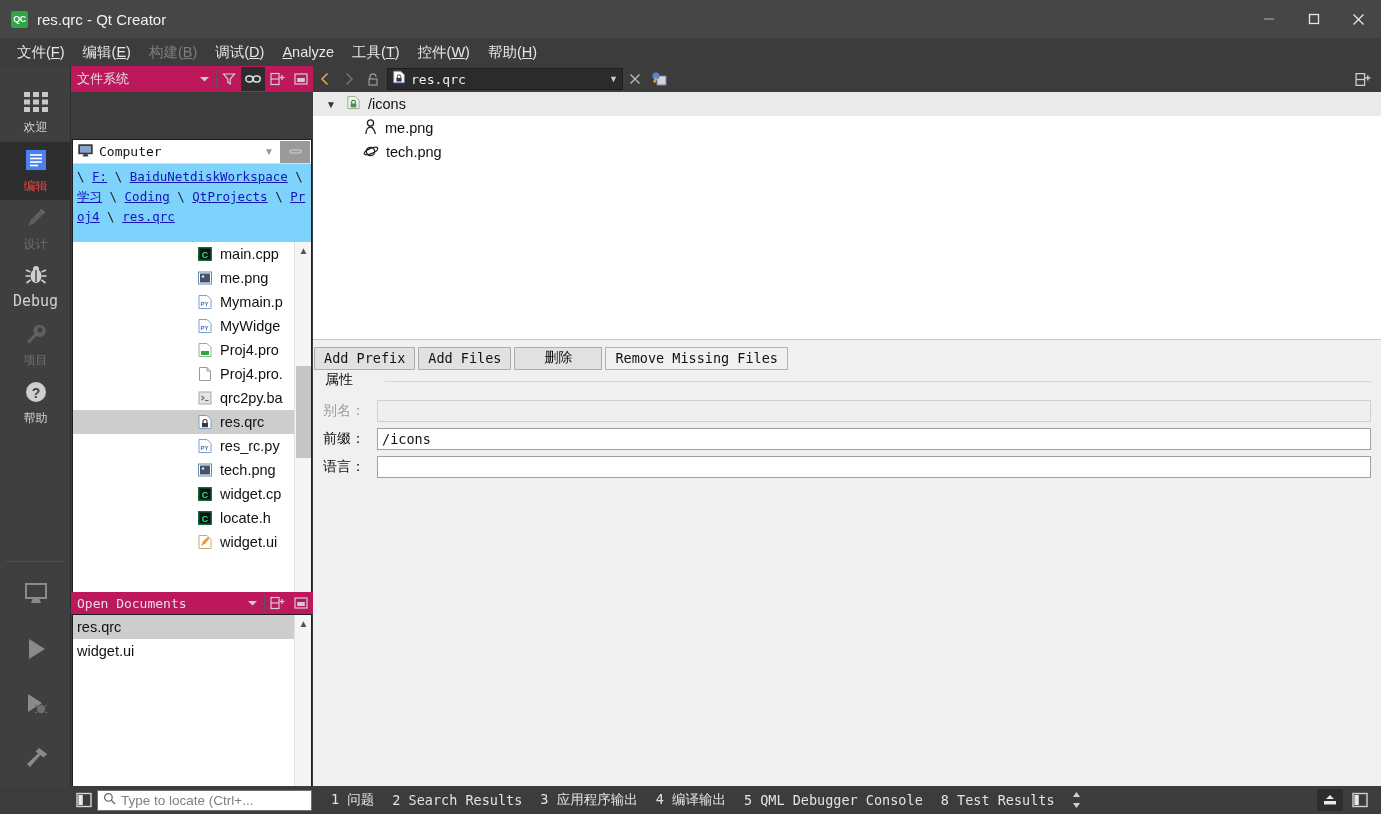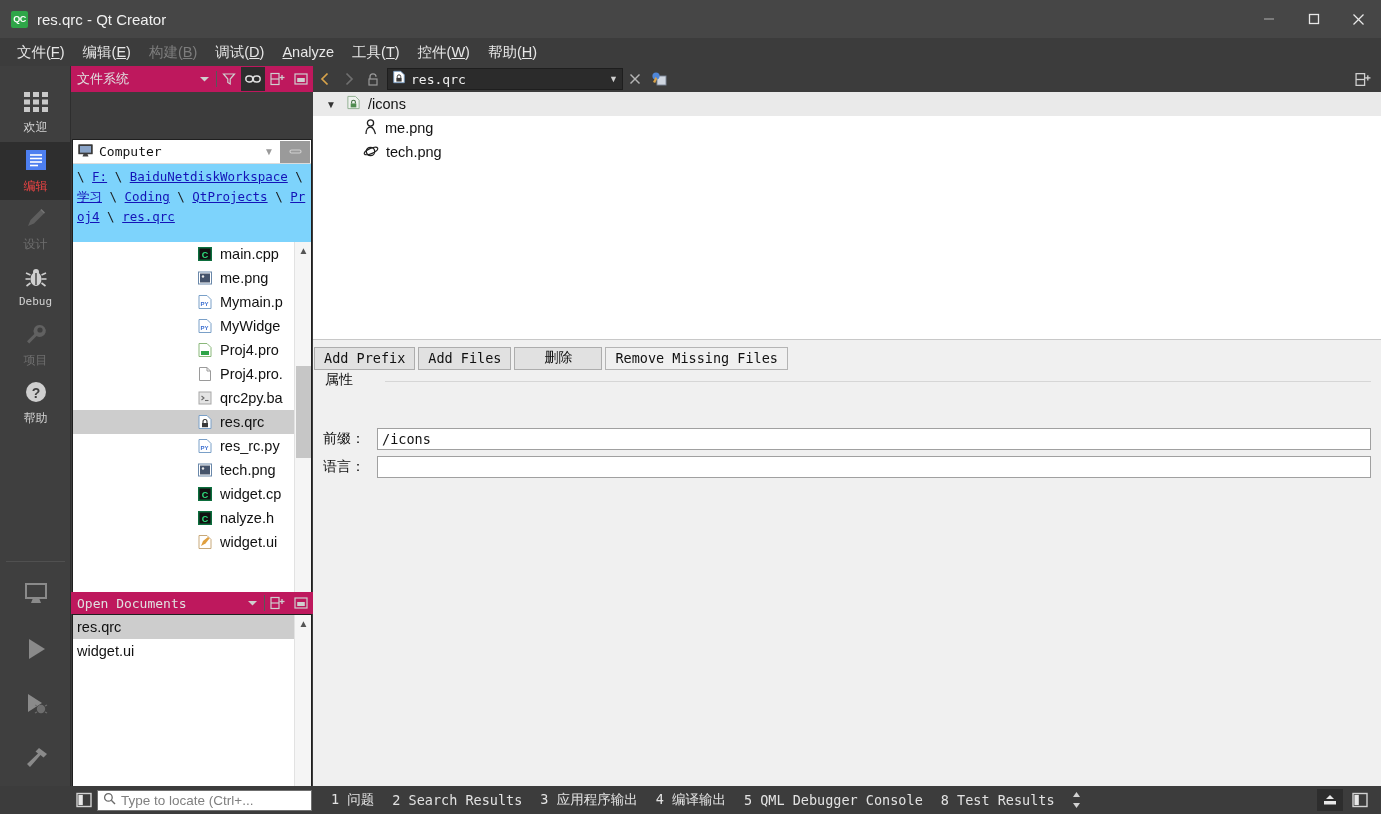--- a/index.html
+++ b/index.html
@@ -326,21 +326,21 @@
             <line x1="6.5" y1="8" x2="2" y2="6"></line>
               <line x1="6.5" y1="12" x2="1.5" y2="12"></line>
               <line x1="6.5" y1="16" x2="2.5" y2="19"></line>
             <line x1="17.5" y1="8" x2="22" y2="6"></line>
               <line x1="17.5" y1="12" x2="22.5" y2="12"></line>
               <line x1="17.5" y1="16" x2="21.5" y2="19"></line>
           </g>
           <line x1="12" y1="6" x2="12" y2="18" stroke="#3f3f3f" stroke-width="1.4"></line>
         </svg>
       </div>
-      <div class="mlabel" style="font-family:'DejaVu Sans Mono',monospace;font-size:11px;">Debug</div>
+      <div class="mlabel" style="font-family:'DejaVu Sans Mono',monospace;font-size:15px;">Debug</div>
     </div>
 
     <div class="mode disabled">
       <div>
         <svg width="24" height="24" viewBox="0 0 24 24">
           <path d="M15.5 3a6 6 0 0 0-5.2 9L3 19.3 5.2 21.5 12.5 14a6 6 0 1 0 3-11z" fill="#616161"></path>
           <circle cx="16" cy="8" r="2.6" fill="#3f3f3f"></circle>
         </svg>
       </div>
       <div class="mlabel">项目</div>
@@ -548,21 +548,21 @@
                 <text x="8" y="12" font-size="9" font-weight="bold" fill="#2ee07e" text-anchor="middle" font-family="Liberation Sans, sans-serif">C</text>
               </svg></span>
           <span>widget.cp</span>
         </div>
         <div class="frow">
           <span class="ficon"><svg width="16" height="16" viewBox="0 0 16 16">
                 <rect x="1" y="1" width="14" height="14" fill="#0c6e3d"></rect>
                 <rect x="2.5" y="2.5" width="11" height="11" fill="#111"></rect>
                 <text x="8" y="12" font-size="9" font-weight="bold" fill="#2ee07e" text-anchor="middle" font-family="Liberation Sans, sans-serif">C</text>
               </svg></span>
-          <span>nalyze.h</span>
+          <span>locate.h</span>
         </div>
         <div class="frow">
           <span class="ficon"><svg width="16" height="16" viewBox="0 0 16 16">
                 <path d="M2 1.5 H10 L14 5.5 V14.5 H2 Z" fill="#fff" stroke="#c8a97a" stroke-width="1"></path>
                 <path d="M4 12 L6 7 L11 3 L12.5 4.5 L8.5 9.5 Z" fill="#e0a040"></path>
               </svg></span>
           <span>widget.ui</span>
         </div>
 
         <div class="vscroll">
@@ -707,20 +707,24 @@
       <div class="qbtn">Add Prefix</div>
       <div class="qbtn">Add Files</div>
       <div class="qbtn cjk">删除</div>
       <div class="qbtn flat">Remove Missing Files</div>
     </div>
 
     <div class="props">
       <div class="props-legend">属性</div>
       <div class="props-line"></div>
 
+      <div class="prow" style="top:28px;">
+        <div class="plabel dis">别名：</div>
+        <div class="pinput dis"></div>
+      </div>
 
       <div class="prow" style="top:56px;">
         <div class="plabel">前缀：</div>
         <div class="pinput">/icons</div>
       </div>
 
       <div class="prow" style="top:84px;">
         <div class="plabel">语言：</div>
         <div class="pinput"></div>
       </div>

